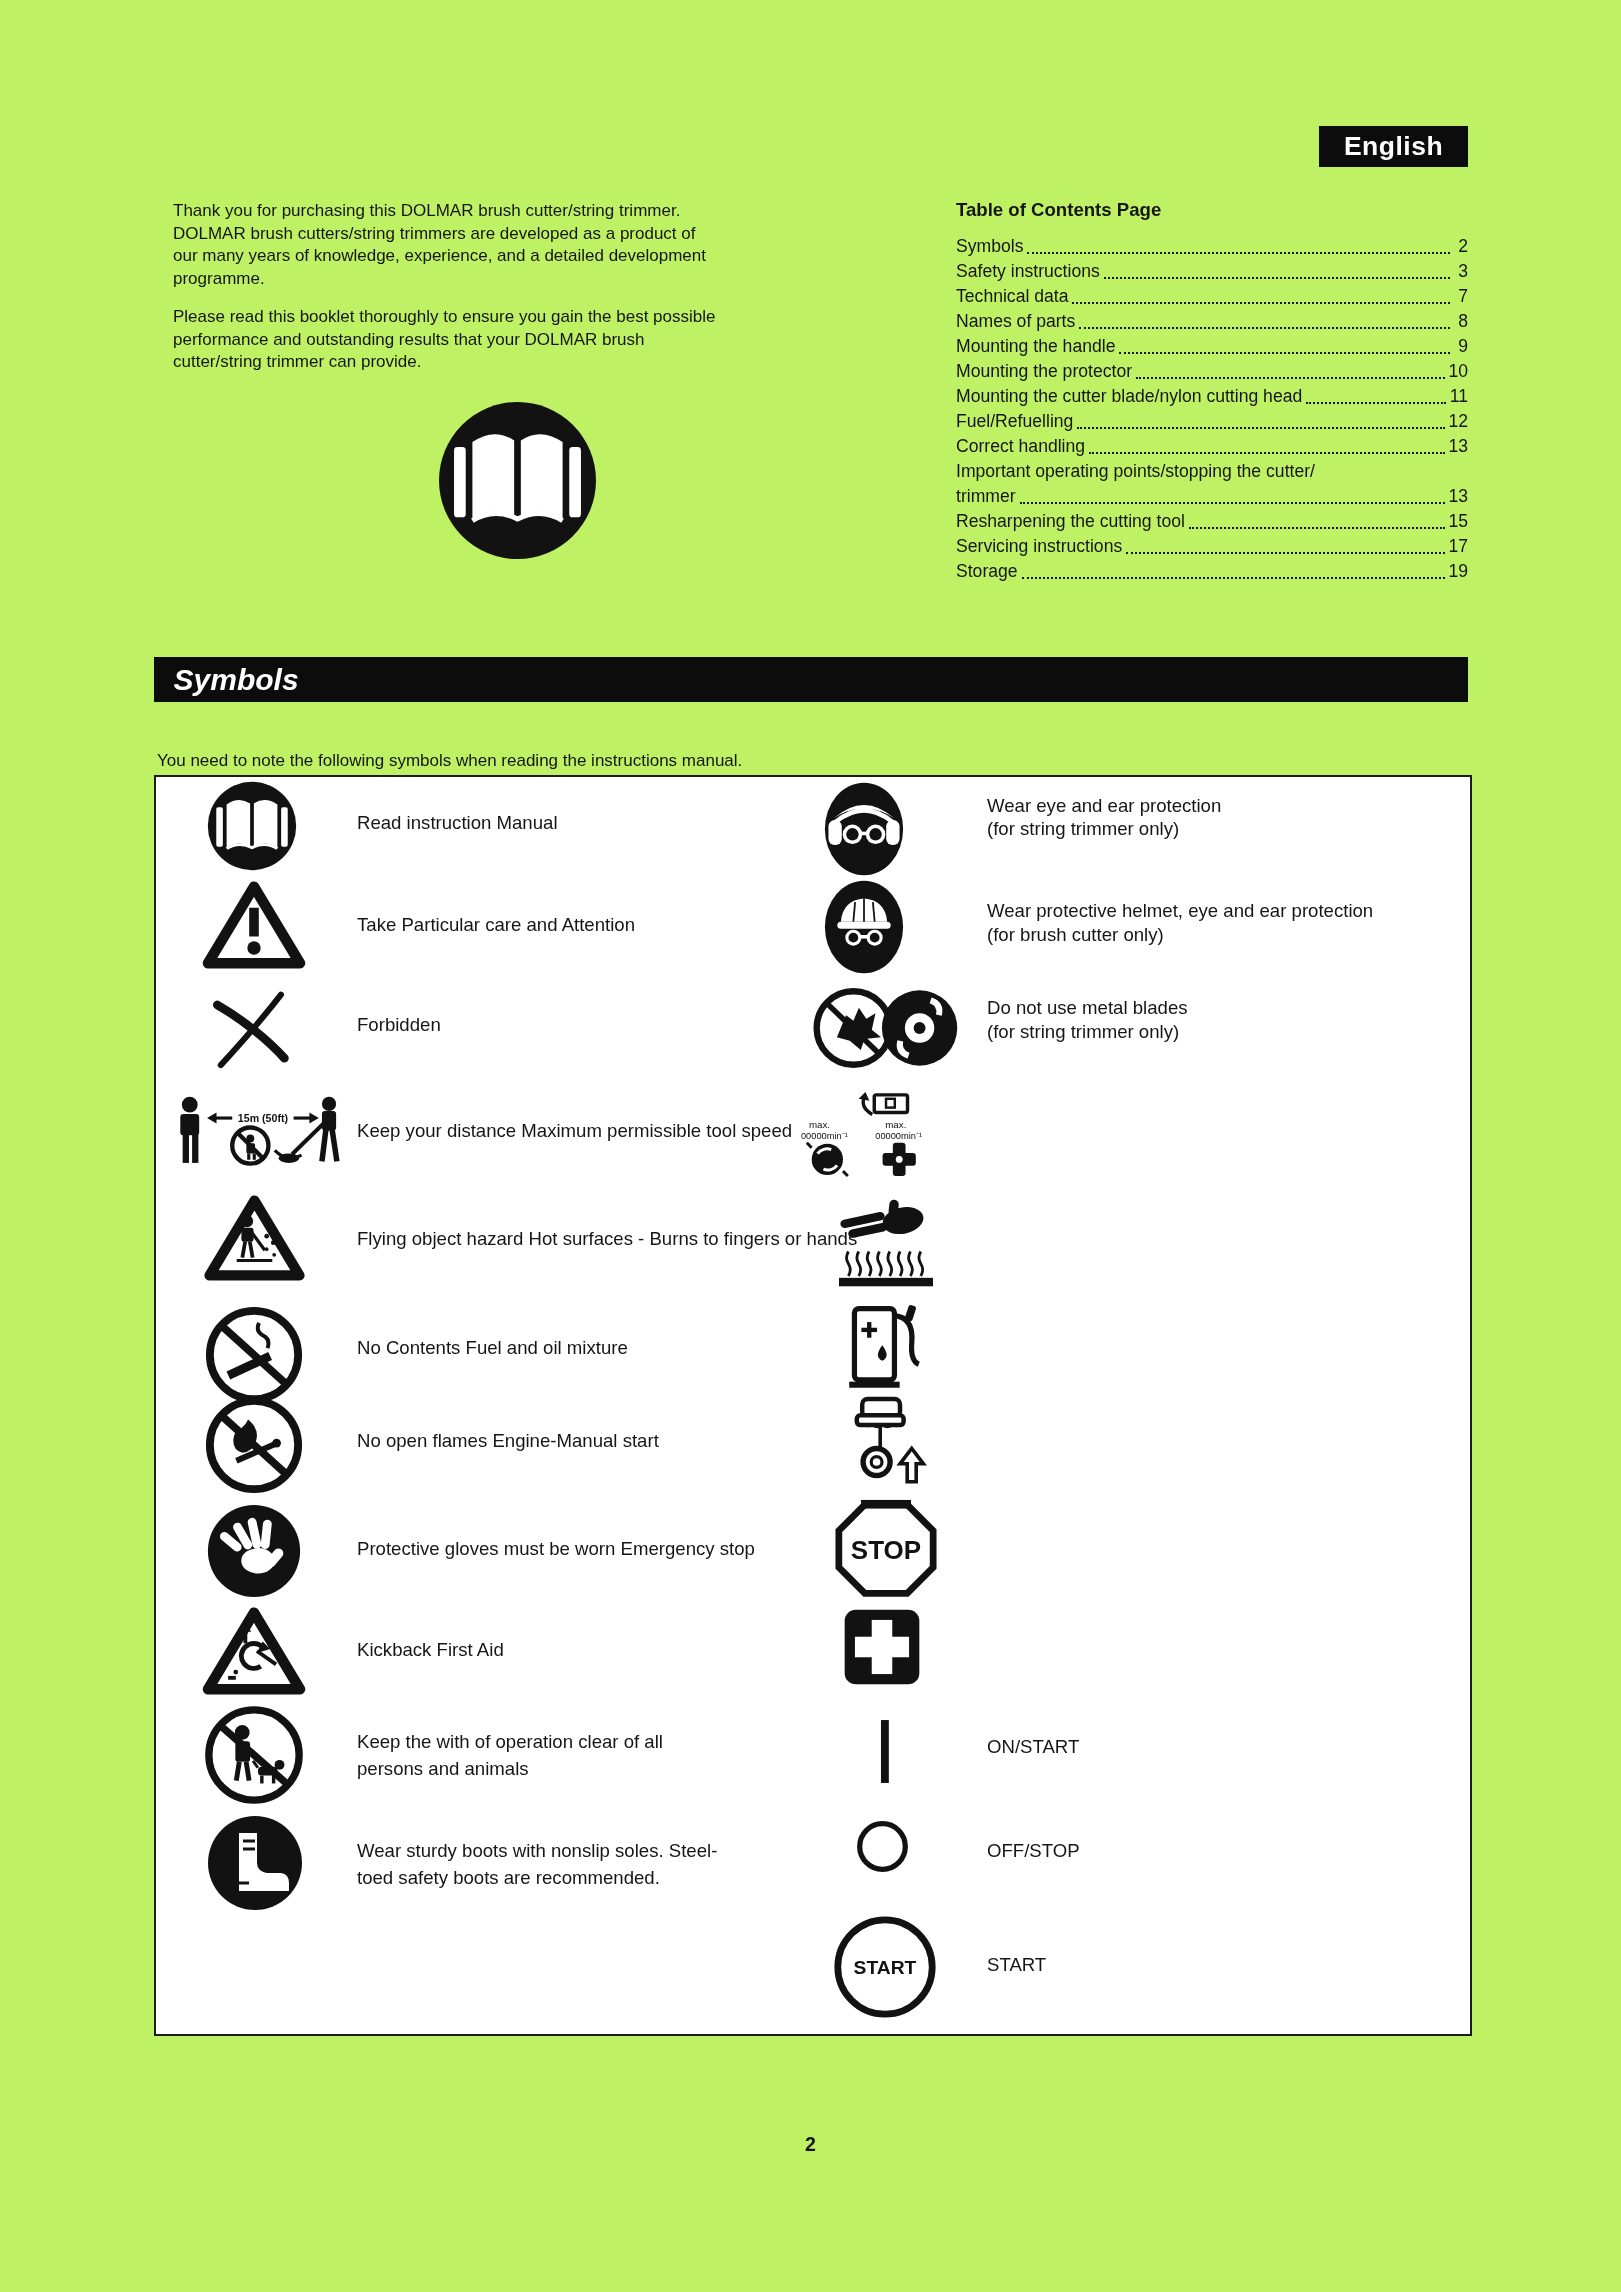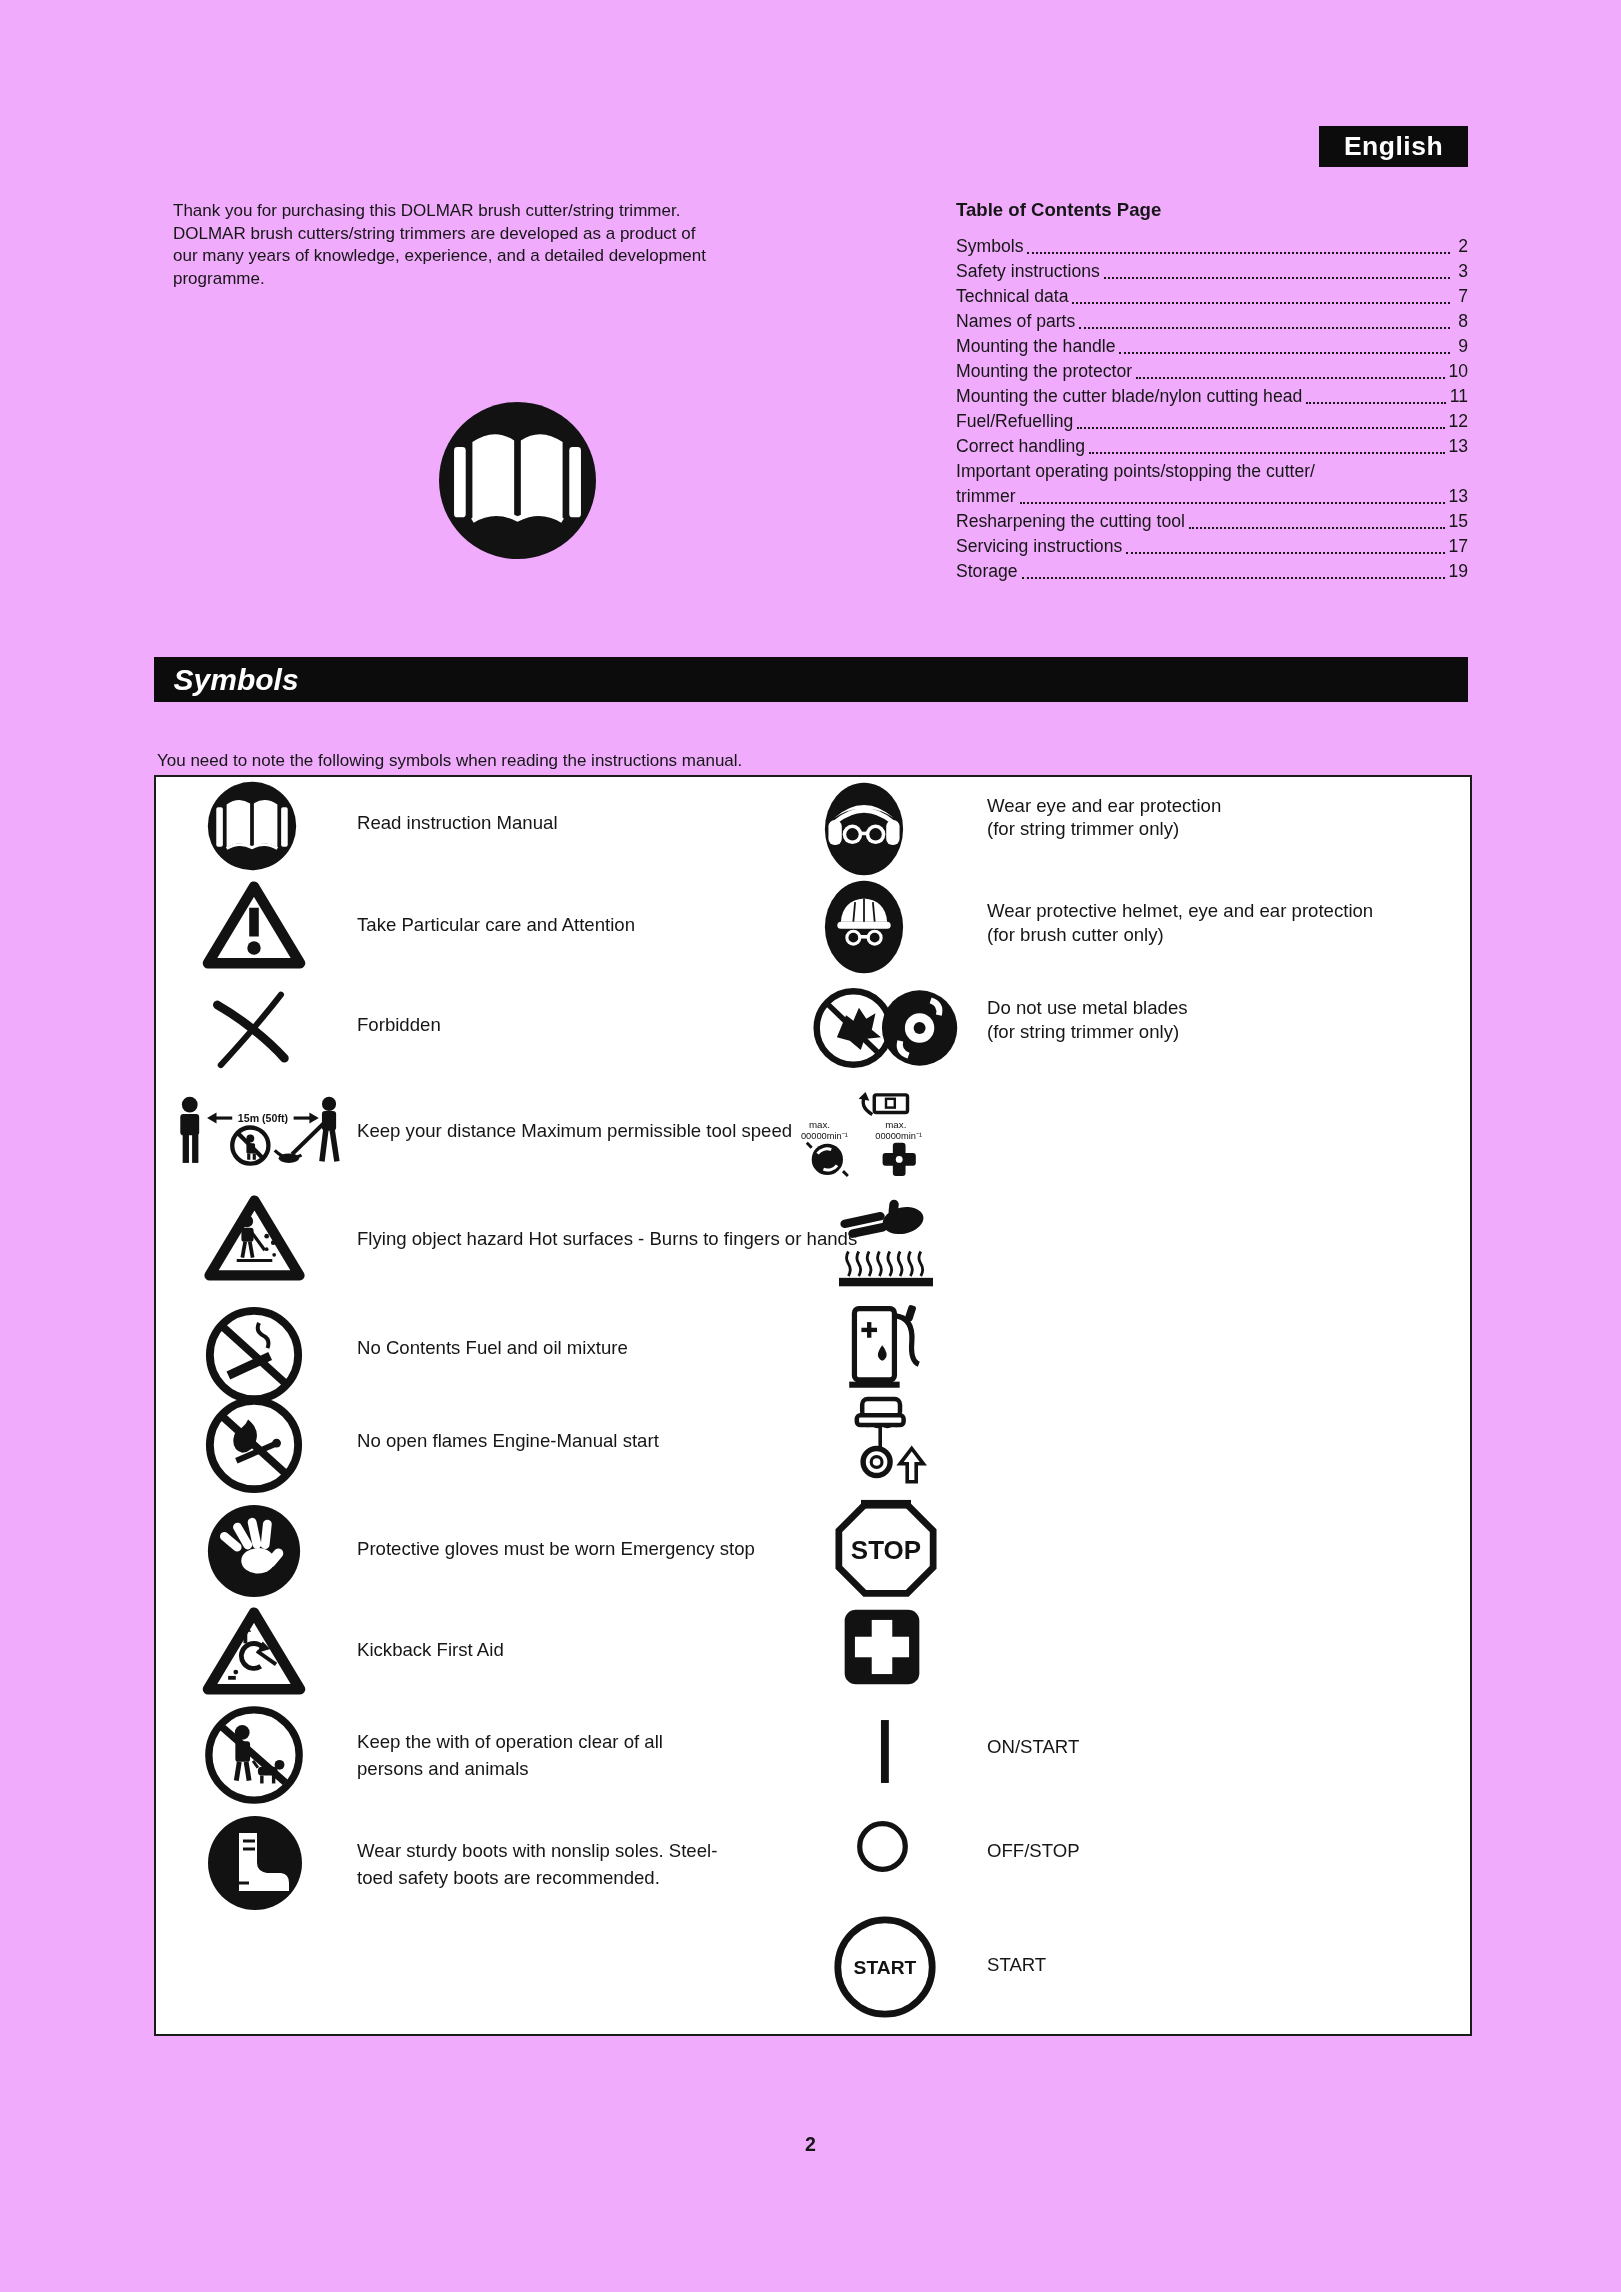--- a/index.html
+++ b/index.html
@@ -1,16 +1,16 @@
 <!DOCTYPE html>
 <html><head>
 <meta charset="utf-8">
 <style>
   html,body{margin:0;padding:0;background:#fff;}
-  .page{position:relative;width:1621px;height:2293px;background:#f0abfc;
+  .page{position:relative;width:1621px;height:2293px;background:#bef264;
         font-family:"Liberation Sans",sans-serif;color:#161616;overflow:hidden;}
   .abs{position:absolute;}
 
   
   .lang-badge{position:absolute;left:1319px;top:126px;width:149px;height:41px;
               background:#0c0c0c;color:#fff;font-weight:bold;font-size:26.5px;
               display:flex;align-items:center;justify-content:center;letter-spacing:0.5px;}
   .intro{position:absolute;left:157px;top:184px;width:582px;font-size:17px;line-height:22.5px;}
   .intro p{margin:16px;}
 
@@ -45,20 +45,21 @@
 <body>
 
 <div class="page">
 
   <div class="lang-badge">
     <span>English</span>
   </div>
 
   <div class="intro">
     <p>Thank you for purchasing this DOLMAR brush cutter/string trimmer. DOLMAR brush cutters/string trimmers are developed as a product of our many years of knowledge, experience, and a detailed development programme.</p>
+    <p>Please read this booklet thoroughly to ensure you gain the best possible performance and outstanding results that your DOLMAR brush cutter/string trimmer can provide.</p>
   </div>
 
   <div class="toc">
     <div class="toc-title">Table of Contents Page</div>
     <div class="toc-row">
         <span class="toc-label">Symbols</span>
         <span class="toc-leader"></span>
         <span class="toc-page">2</span>
       </div>
     <div class="toc-row">

